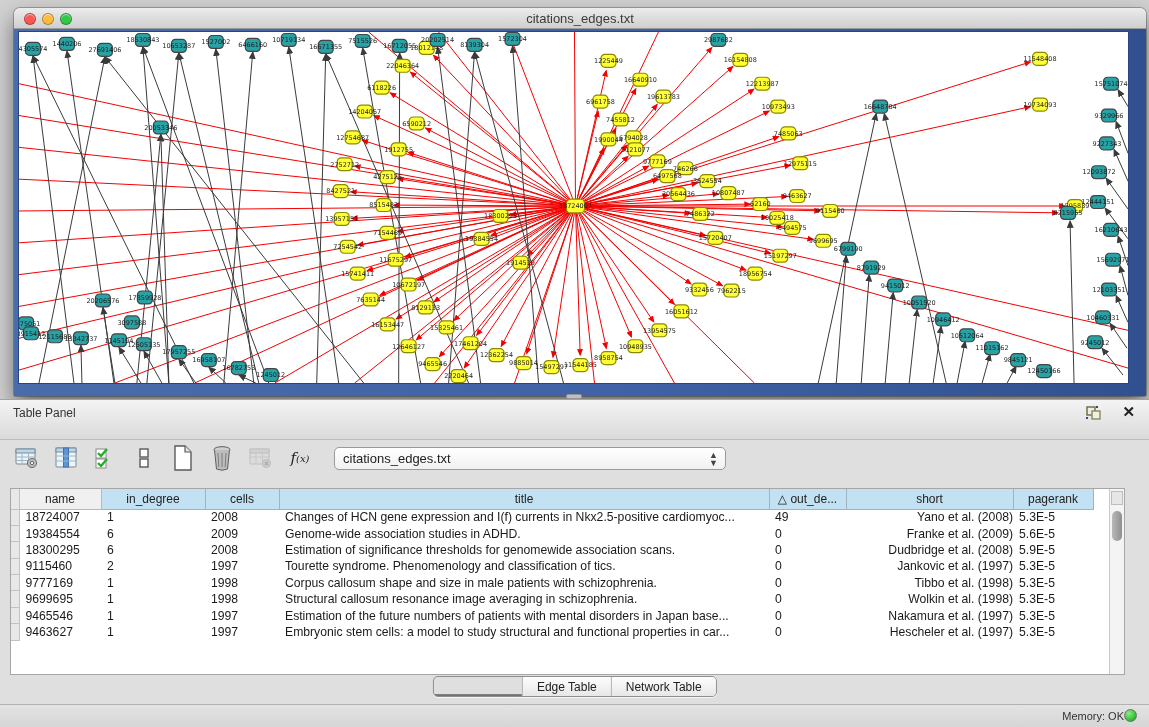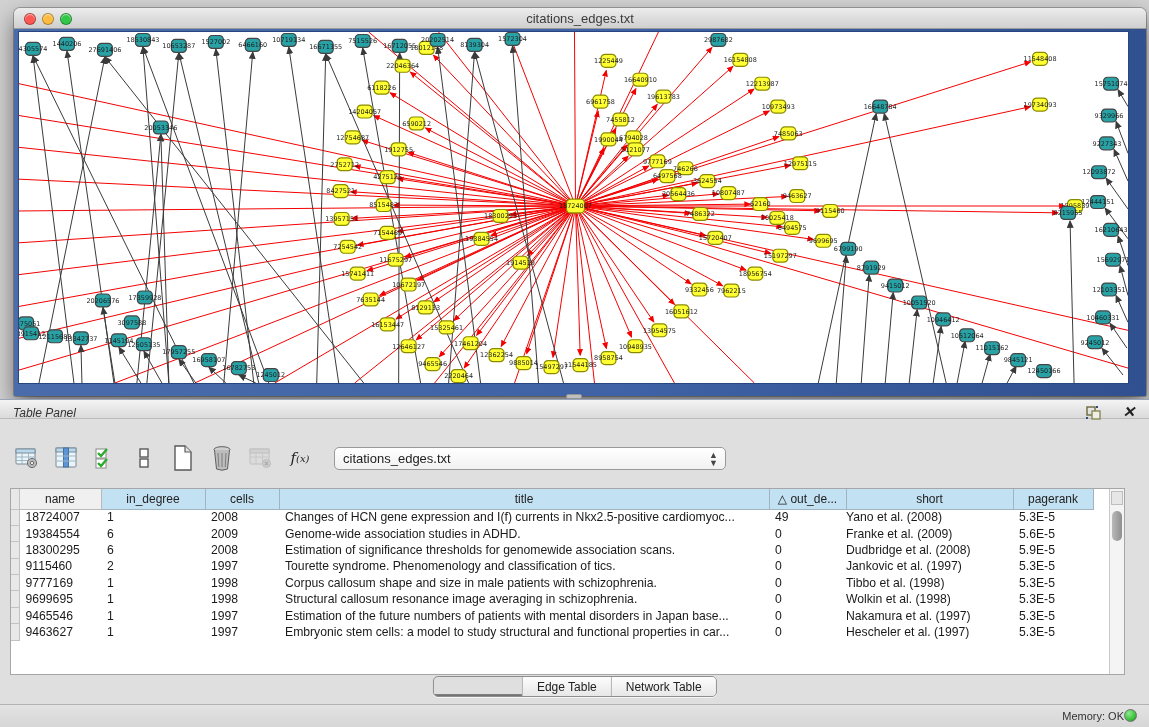--- a/index.html
+++ b/index.html
@@ -24,22 +24,22 @@
   #net-svg { width:100%; height:100%; display:block; }
   #net-svg text { font-family:"DejaVu Sans", sans-serif; font-size:6.5px; fill:#1c1c1c; }
 
   
   #splitter-handle { position:absolute; left:566px; top:394px; width:16px; height:5px;
     background:#bfbfbf; border:1px solid #949494; border-radius:2px; }
 
   
   #table-panel { position:absolute; left:0; top:399px; right:0; bottom:0;
     background:#dfdfdf; border-top:1px solid #98a4bb; }
-  #panel-header { position:absolute; left:0; top:0; right:0; height:19px;
-    background:linear-gradient(#f4f4f4,#dadada); border-bottom:1px solid #bcbcbc;font-style:italic; }
+  #panel-header { position:absolute; left:0; top:0; right:0; height:40px;
+    background:linear-gradient(#f4f4f4,#dadada); border-bottom:1px solid #bcbcbc; }
   #panel-title { position:absolute; left:13px; top:6px; font-size:12px; color:#333; }
   #panel-float { position:absolute; right:46px; top:5px; width:18px; height:16px; cursor:default; }
   #panel-close { position:absolute; right:14px; top:3px; font-size:15px; font-weight:bold; color:#222; }
 
   
   #tbl-toolbar { position:absolute; left:14px; top:40px; height:36px; display:flex; align-items:center; gap:13px; }
   .tb-icon { width:26px; height:26px; display:flex; align-items:center; justify-content:center; }
   .tb-icon.disabled { opacity:.45; }
   #fx-icon { font-family:"DejaVu Serif", serif; font-style:italic; font-size:15px; color:#222; }
   #fx-icon small { font-size:10px; }
@@ -50,21 +50,21 @@
 
   
   #table-wrap { position:absolute; left:10px; top:88px; width:1115px; height:187px;
     background:#ffffff; border:1px solid #a6a6a6; overflow:hidden; }
   #node-table { border-collapse:collapse; table-layout:fixed; width:1082px; font-size:12.2px; color:#1a1a1a; }
   #node-table th { height:20px; font-weight:normal; font-size:12px; color:#222;
     background:var(--header-blue,#c2e1f2); border:1px solid #9fb4c0; border-top:none; text-align:center; }
   #node-table th.hdr-gray { background:#f0f0f0; border-color:#b9b9b9; }
   #node-table th.gutter, #node-table td.gutter { background:#e8e8e8; border:1px solid #c2c2c2; border-top:none; border-left:none; padding:0; }
   #node-table td { height:16.4px; padding:0 0 0 6px; white-space:nowrap; overflow:hidden; border:none; }
-  #node-table td.c { text-align:left; padding:0; }
+  #node-table td.c { text-align:right; padding:0; }
   #table-vscroll { position:absolute; right:0; top:0; width:15px; height:187px; background:#f4f4f4; border-left:1px solid #c9c9c9; }
   #vscroll-thumb { position:absolute; left:2px; top:22px; width:10px; height:30px;
     background:linear-gradient(90deg,#b9b9b9,#8f8f8f); border-radius:6px; }
   #vscroll-corner { position:absolute; left:1px; top:2px; width:12px; height:14px; background:#e6e6e6; border:1px solid #bdbdbd; }
 
   
   #table-tabs { position:absolute; left:50%; transform:translateX(-50%); top:276px; height:21px;
     display:flex; border:1px solid #8e8e8e; border-radius:5px; overflow:hidden;
     box-shadow:0 1px 0 rgba(255,255,255,.7); font-size:12px; }
   .seg { padding:0 14px; line-height:20px; background:linear-gradient(#fdfdfd,#e7e7e7);

